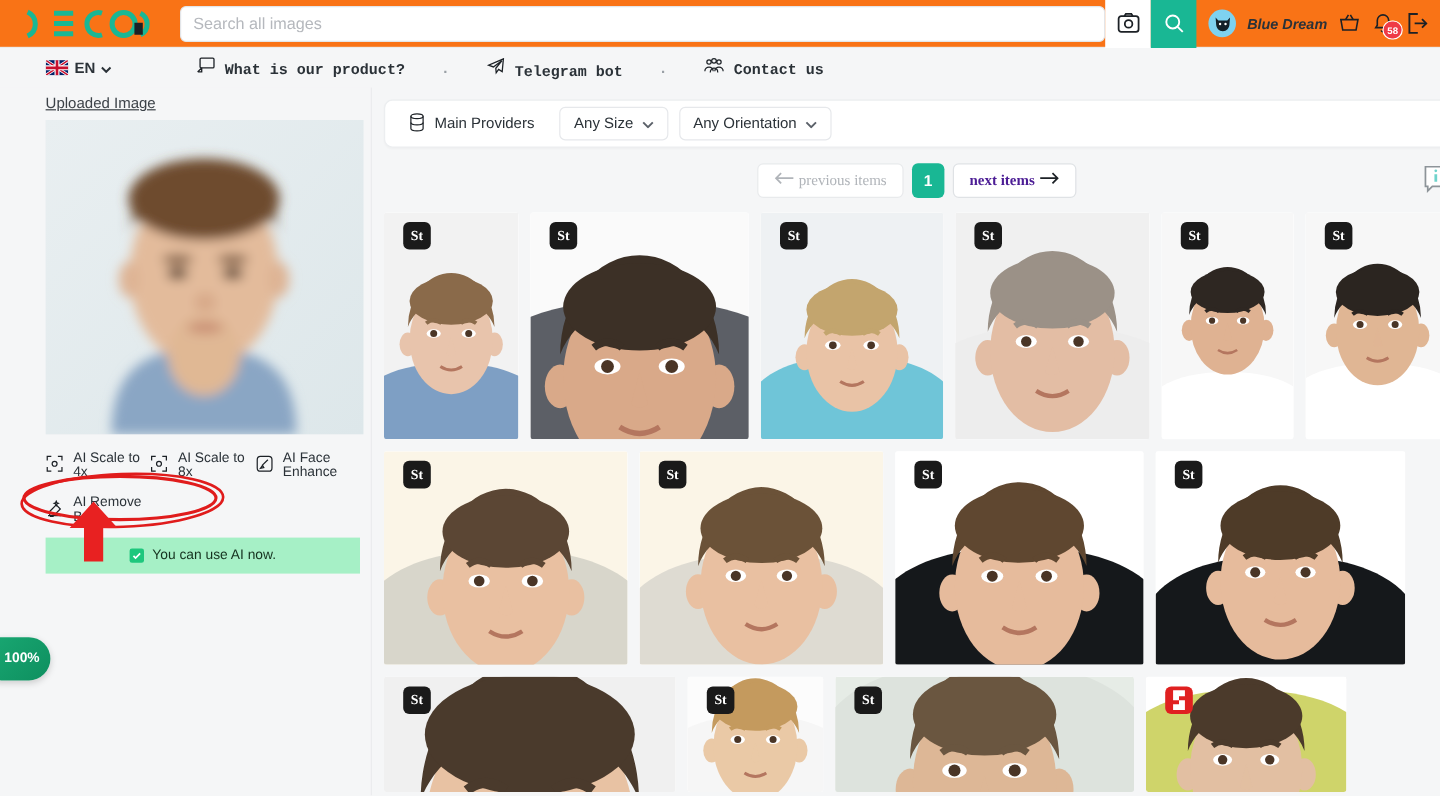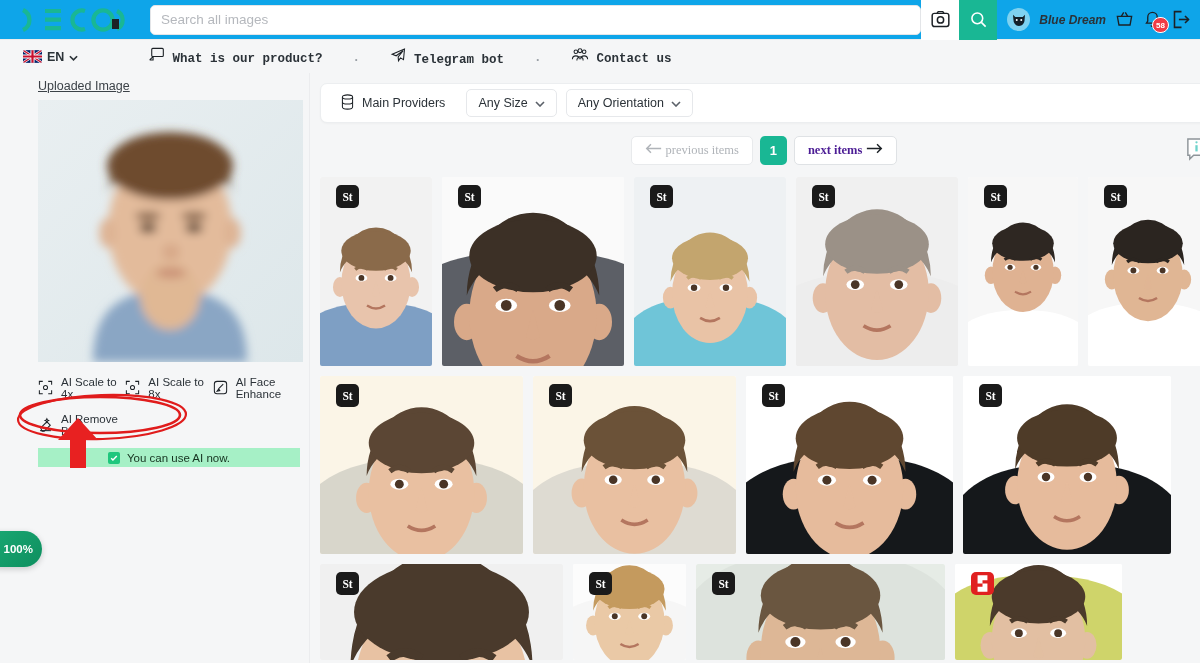--- a/index.html
+++ b/index.html
@@ -4,21 +4,21 @@
 <style>
   * { box-sizing: border-box; margin: 0; padding: 0; }
   html, body {
     width: 1200px; height: 663px;
     font-family: "Liberation Sans", sans-serif;
     background: #f5f6f7;
     overflow: hidden;
   }
   
   .header {
-    height: 40px; background: #0ea5e9;
+    height: 40px; background: #f97316;
     display: flex; align-items: center;
     border-bottom: 1px solid #ececec;
     position: relative;
   }
   .logo {
     width: 150px; display: flex; align-items: center;
     justify-content: center; height: 40px;
   }
   .logo svg { display: block; }
   .search-wrap {
@@ -64,21 +64,21 @@
     background: #ef3b46; color: #fff; font-size: 8px;
     font-weight: bold; border-radius: 9px;
     min-width: 16px; height: 16px;
     display: flex; align-items: center; justify-content: center;
     padding: 0 3px; border: 1.5px solid #fff;
   }
   
   .nav {
     height: 33px; background: #f5f6f7;
     display: flex; align-items: center;
-    padding-left: 23px; gap: 16px;
+    padding-left: 38px; gap: 16px;
     font-size: 12.5px; color: #2b3238;
   }
   .nav-item {
     display: flex; align-items: flex-end; gap: 7px;
     cursor: pointer; font-weight: bold; white-space: nowrap; font-family: Liberation Mono, monospace;
   }
   .lang { display: flex; align-items: center; gap: 5px; cursor: pointer; }
   .flag {
     width: 19px; height: 13px; border-radius: 2px;
     overflow: hidden; display: block;
@@ -107,21 +107,21 @@
   .ai-tools {
     width: 262px; margin-top: 14px;
     display: grid; grid-template-columns: 1fr 1fr 1fr;
     row-gap: 13px;
   }
   .ai-tool {
     display: flex; align-items: center; gap: 8px;
     font-size: 11.5px; color: #2b3238; cursor: pointer;
   }
   .notice {
-    width: 262px; margin-top: 11px; height: 19px;
+    width: 262px; margin-top: 11px; height: 30px;
     background: #a6f0c6; display: flex; align-items: center;
     justify-content: center; gap: 7px;
     font-size: 11.5px; color: #15321f;
   }
   .check-sq {
     width: 12px; height: 12px; background: #1ec77d;
     border-radius: 2px; display: flex;
     align-items: center; justify-content: center;
   }
   .annot { position: absolute; pointer-events: none; }

